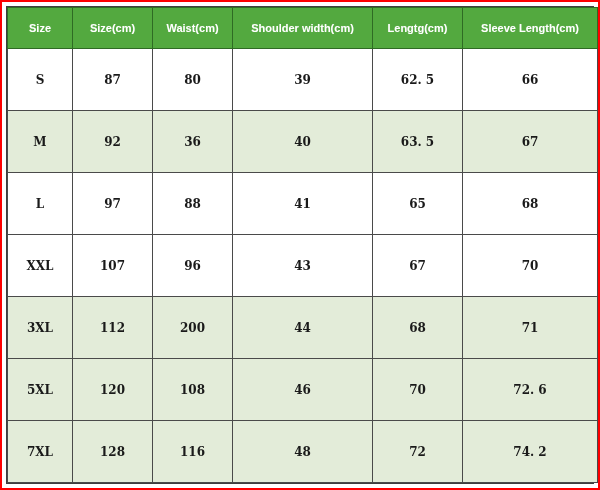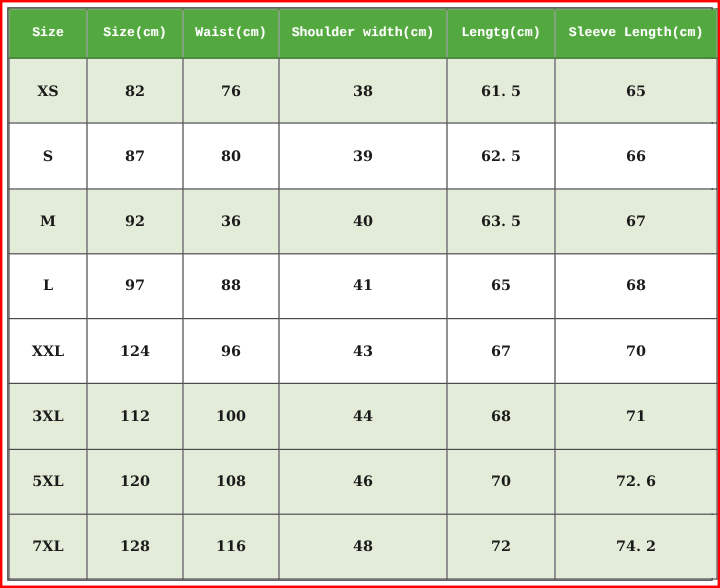--- a/index.html
+++ b/index.html
@@ -48,21 +48,21 @@
     vertical-align: middle;
     padding: 0 2px;
     overflow: hidden;
     white-space: nowrap;
   }
 
   
   thead tr.header-row th {
     background: #53a93f;
     color: #ffffff;
-    font-family: Liberation Mono, monospace;
+    font-family: Liberation Sans, sans-serif;
     font-weight: bold;
     font-size: 11px;
     letter-spacing: 0px;
     height: 40px;
     border-color: #2f6b24;
     text-shadow: 0 0 1px rgba(255,255,255,0.25);
   }
 
   
   tbody td {
@@ -104,28 +104,20 @@
         <tr class="header-row">
           <th>Size</th>
           <th>Size(cm)</th>
           <th>Waist(cm)</th>
           <th>Shoulder width(cm)</th>
           <th>Lengtg(cm)</th>
           <th>Sleeve Length(cm)</th>
         </tr>
       </thead>
       <tbody id="table-body">
-          <tr class="row-tint">
-            <td>XS</td>
-            <td>82</td>
-            <td>76</td>
-            <td>38</td>
-            <td>61. 5</td>
-            <td>65</td>
-          </tr>
           <tr>
             <td>S</td>
             <td>87</td>
             <td>80</td>
             <td>39</td>
             <td>62. 5</td>
             <td>66</td>
           </tr>
           <tr class="row-tint">
             <td>M</td>
@@ -138,30 +130,30 @@
           <tr>
             <td>L</td>
             <td>97</td>
             <td>88</td>
             <td>41</td>
             <td>65</td>
             <td>68</td>
           </tr>
           <tr>
             <td>XXL</td>
-            <td>124</td>
+            <td>107</td>
             <td>96</td>
             <td>43</td>
             <td>67</td>
             <td>70</td>
           </tr>
           <tr class="row-tint">
             <td>3XL</td>
             <td>112</td>
-            <td>100</td>
+            <td>200</td>
             <td>44</td>
             <td>68</td>
             <td>71</td>
           </tr>
           <tr class="row-tint">
             <td>5XL</td>
             <td>120</td>
             <td>108</td>
             <td>46</td>
             <td>70</td>

